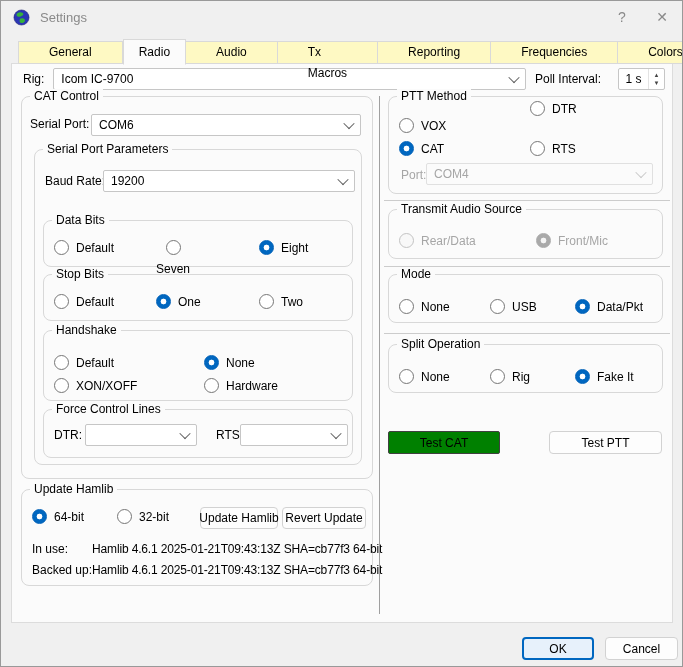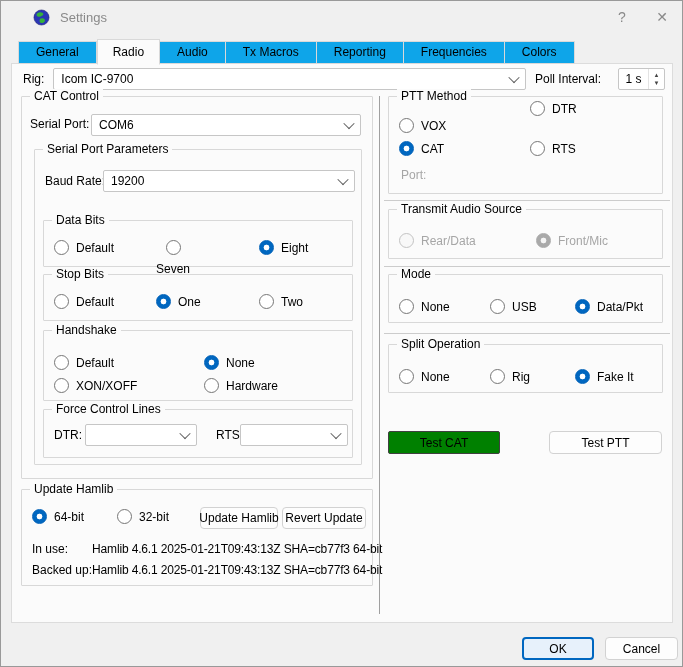--- a/index.html
+++ b/index.html
@@ -1,31 +1,31 @@
 <!DOCTYPE html>
 <html><head>
 <meta charset="utf-8">
 <style>
   html,body{margin:0;padding:0;background:#cfcfcf;font-family:"Liberation Sans","DejaVu Sans",sans-serif;}
   .window{position:relative;width:683px;height:667px;background:#f0f0f0;border:1px solid #999;box-sizing:border-box;overflow:hidden;font-size:12px;color:#000;}
   
-  .titlebar{position:absolute;top:0;left:0;right:0;height:32px;display:flex;align-items:center;background:#f0f0f0;padding-left:20px;}
+  .titlebar{position:absolute;top:0;left:0;right:0;height:32px;display:flex;align-items:center;background:#f0f0f0;}
   .appicon{width:17px;height:17px;margin-left:12px;flex:0 0 auto;}
   .title{margin-left:10px;color:#8a8a8a;font-size:13px;}
   .tb-spacer{flex:1;}
   .tb-btn{width:40px;height:30px;display:flex;align-items:center;justify-content:center;color:#8a8a8a;font-size:14px;cursor:default;}
   
   .tabs{position:absolute;top:39px;left:17px;height:24px;display:flex;align-items:flex-end;z-index:3;}
-  .tab{height:21px;line-height:21px;padding:0 17px;background:#0ea5e9;border:1px solid #d9d9d9;border-left:none;color:#000;}
+  .tab{height:21px;line-height:21px;padding:0 30px;background:#fef9c3;border:1px solid #d9d9d9;border-left:none;color:#000;}
   .tab:first-child{border-left:1px solid #d9d9d9;}
   .tab.active{height:24px;line-height:24px;background:#fbfbfb;border:1px solid #d9d9d9;border-bottom:1px solid #fbfbfb;margin-bottom:-1px;padding:0 15px;}
   
   .page{position:absolute;top:62px;left:10px;width:662px;height:560px;background:#fbfbfb;border:1px solid #dcdcdc;box-sizing:border-box;}
   
-  .gbox{position:absolute;border:1px solid #d8d8d8;border-radius:1px;box-sizing:border-box;}
+  .gbox{position:absolute;border:1px solid #d8d8d8;border-radius:8px;box-sizing:border-box;}
   .legend{position:absolute;top:-8px;left:8px;background:#fbfbfb;padding:0 4px;white-space:nowrap;}
   
   .rig-row{position:absolute;top:4px;left:11px;right:7px;height:22px;display:flex;align-items:center;}
   .rig-row .lbl{margin-right:9px;}
   
   .combo{display:flex;align-items:center;height:22px;background:#fff;border:1px solid #c6c6c6;border-radius:2px;box-sizing:border-box;padding:0 7px;cursor:default;}
   .combo .ct{flex:1;overflow:hidden;white-space:nowrap;}
   .chev{width:7px;height:7px;border-right:1.4px solid #5f5f5f;border-bottom:1.4px solid #5f5f5f;transform:rotate(45deg) translate(-1px,-1px);flex:0 0 auto;}
   .combo.disabled{background:#fbfbfb;border-color:#e0e0e0;color:#a6a6a6;}
   .combo.disabled .chev{border-color:#c9c9c9;}
@@ -222,20 +222,24 @@
       </label>
       <label class="radio checked" style="left:10px;top:44px;">
         <span class="rb"></span>
         <span>CAT</span>
       </label>
       <label class="radio" style="left:141px;top:44px;">
         <span class="rb"></span>
         <span>RTS</span>
       </label>
       <span class="alabel gray" style="left:12px;top:71px;">Port:</span>
+      <div class="combo abs disabled" style="left:37px;top:66px;width:227px;">
+        <span class="ct">COM4</span>
+        <span class="chev"></span>
+      </div>
     </div>
 
     <div class="hsep" style="left:372px;top:136px;right:2px;"></div>
 
     <div class="gbox" style="left:376px;top:145px;width:275px;height:50px;">
       <span class="legend">Transmit Audio Source</span>
       <label class="radio disabled" style="left:10px;top:23px;">
         <span class="rb"></span>
         <span>Rear/Data</span>
       </label>

